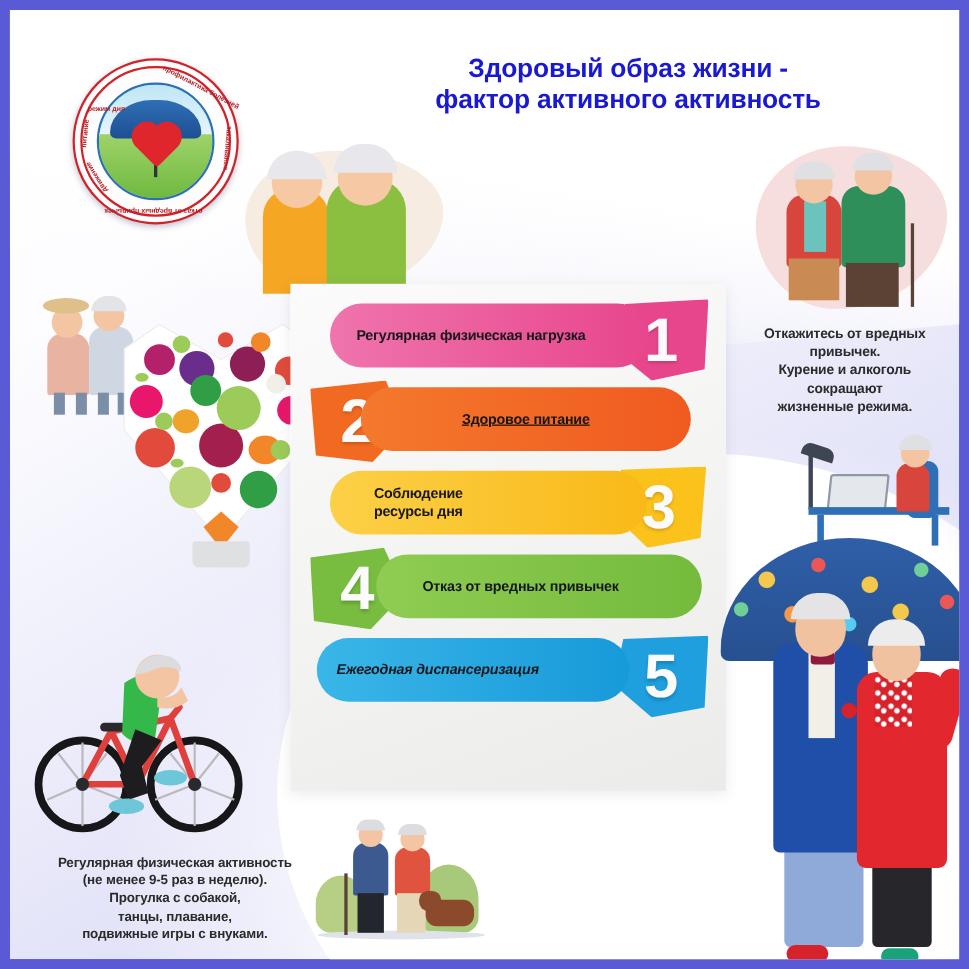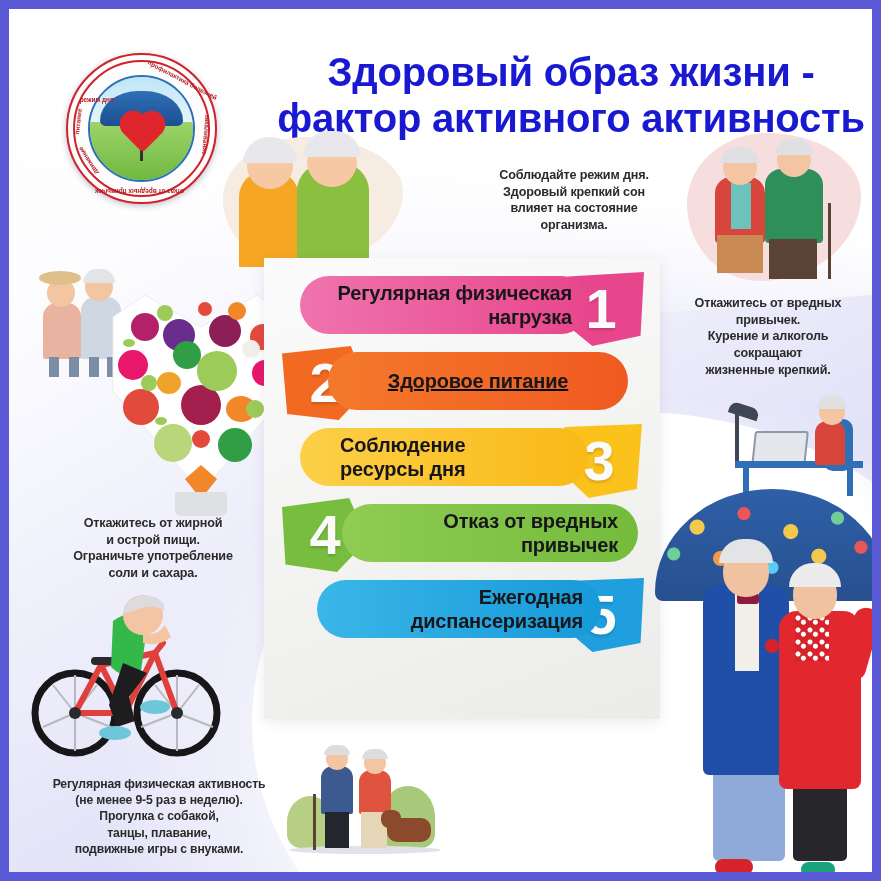--- a/index.html
+++ b/index.html
@@ -27,21 +27,21 @@
     position:absolute;right:-140px;bottom:-160px;width:760px;height:620px;
     border-radius:50%;
     background:radial-gradient(circle at 40% 40%, #ffffff 0%, #ffffff 58%, rgba(255,255,255,0) 74%);
     pointer-events:none;
   }
 
   
   #title{
     position:absolute;left:262px;top:40px;width:600px;
     text-align:center;color:#1a19d2;
-    font-weight:bold;font-size:40px;line-height:1.16;
+    font-weight:bold;font-size:24px;line-height:1.16;
     letter-spacing:-0.2px;
     text-shadow:0 2px 3px rgba(255,255,255,.95);
   }
   #title .l2{display:block;}
 
   
   #emblem{position:absolute;left:57px;top:44px;width:151px;height:151px;}
   #emblem .ring{
     position:absolute;inset:0;border-radius:50%;
     background:#fdfdfd;border:2px solid #cf2229;
@@ -82,23 +82,22 @@
     box-shadow:0 3px 12px rgba(60,60,90,.10);
   }
 
   
   .row{position:absolute;left:0;width:396px;height:76px;}
   .bar{
     position:absolute;height:58px;border-radius:29px;
     display:flex;align-items:center;box-sizing:border-box;
   }
   .bar .txt{
-    font-weight:bold;font-size:20px;line-height:1.22;color:#17161b;
+    font-weight:bold;font-size:13px;line-height:1.22;color:#17161b;
     letter-spacing:-.2px;
-    text-align:right;
   }
   .num{
     position:absolute;width:86px;height:74px;
     display:flex;align-items:center;justify-content:center;
     color:#fbfbfb;font-weight:bold;font-size:56px;line-height:1;
     text-shadow:0 2px 3px rgba(0,0,0,.17);
   }
 
   
   #row1{top:18px;}
@@ -125,21 +124,21 @@
   #row4{top:246px;}
   #row4 .num{left:18px;top:-6px;background:#78bd3f;
     clip-path:polygon(0 12%,78% 0,100% 56%,64% 100%,4% 90%);}
   #row4 .bar{left:78px;width:296px;background:linear-gradient(90deg,#8fcc53,#74bb3c);padding:0 20px;}
   #row4 .bar .txt{padding-left:22px;}
 
   
   #row5{top:322px;}
   #row5 .num{right:16px;top:-2px;background:#1f9fdd;
     clip-path:polygon(10% 4%,100% 0,96% 88%,40% 100%,0 60%);}
-  #row5 .bar{left:53px;width:284px;background:linear-gradient(90deg,#3ab6e8,#179ad9);padding:12px 18px;}
+  #row5 .bar{left:24px;width:284px;background:linear-gradient(90deg,#3ab6e8,#179ad9);padding:12px 18px;font-style:italic;}
 
   
   .cap{
     position:absolute;text-align:center;color:#2b2b2b;
     font-weight:bold;font-size:12.6px;line-height:1.33;
     letter-spacing:-.15px;
   }
   #cap-sleep{left:455px;top:158px;width:220px;}
   #cap-habits{left:645px;top:286px;width:228px;}
   #cap-food{left:28px;top:506px;width:232px;}
@@ -492,32 +491,24 @@
     <div class="manHr"></div>
     <div class="wom"></div>
     <div class="arm"></div>
     <div class="scarf"></div>
     <div class="womHd"></div>
     <div class="womHr"></div>
     <div class="shoeL"></div>
     <div class="shoeR"></div>
   </div>
 
-  <div class="cap" id="cap-sleep" style="white-space:pre-line">Соблюдайте режим дня.
-Здоровый крепкий сон
-влияет на состояние
-организма.</div>
   <div class="cap" id="cap-habits" style="white-space:pre-line">Откажитесь от вредных
 привычек.
 Курение и алкоголь
 сокращают
-жизненные крепкий.</div>
-  <div class="cap" id="cap-food" style="white-space:pre-line">Откажитесь от жирной
-и острой пищи.
-Ограничьте употребление
-соли и сахара.</div>
+жизненные режима.</div>
   <div class="cap" id="cap-activity" style="white-space:pre-line">Регулярная физическая активность
 (не менее 9-5 раз в неделю).
 Прогулка с собакой,
 танцы, плавание,
 подвижные игры с внуками.</div>
 
 </div>
 
 </body></html>

